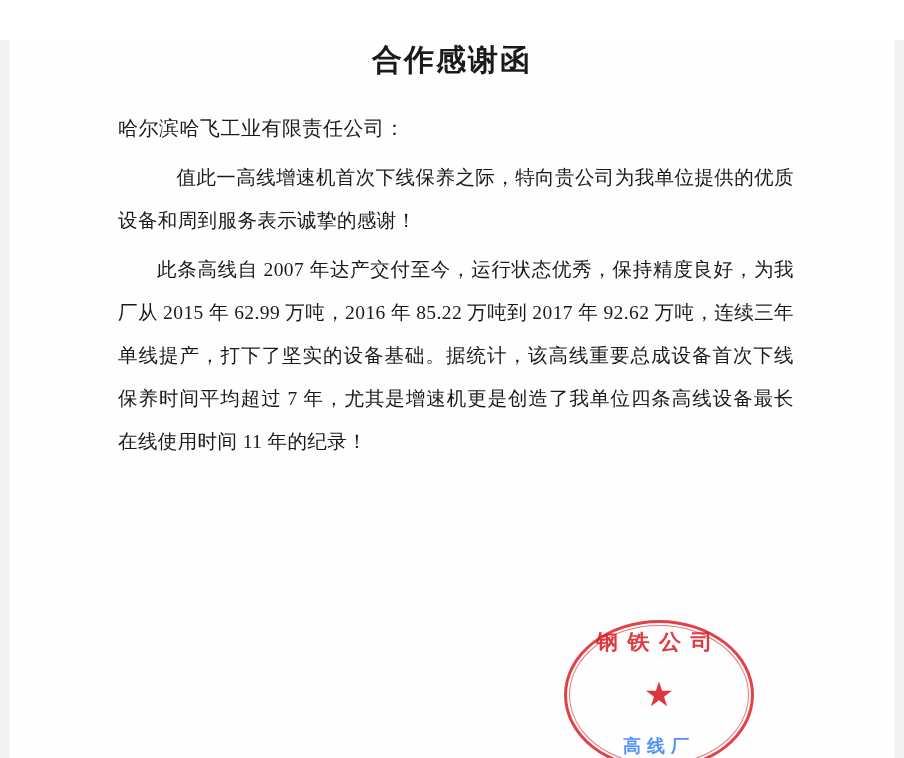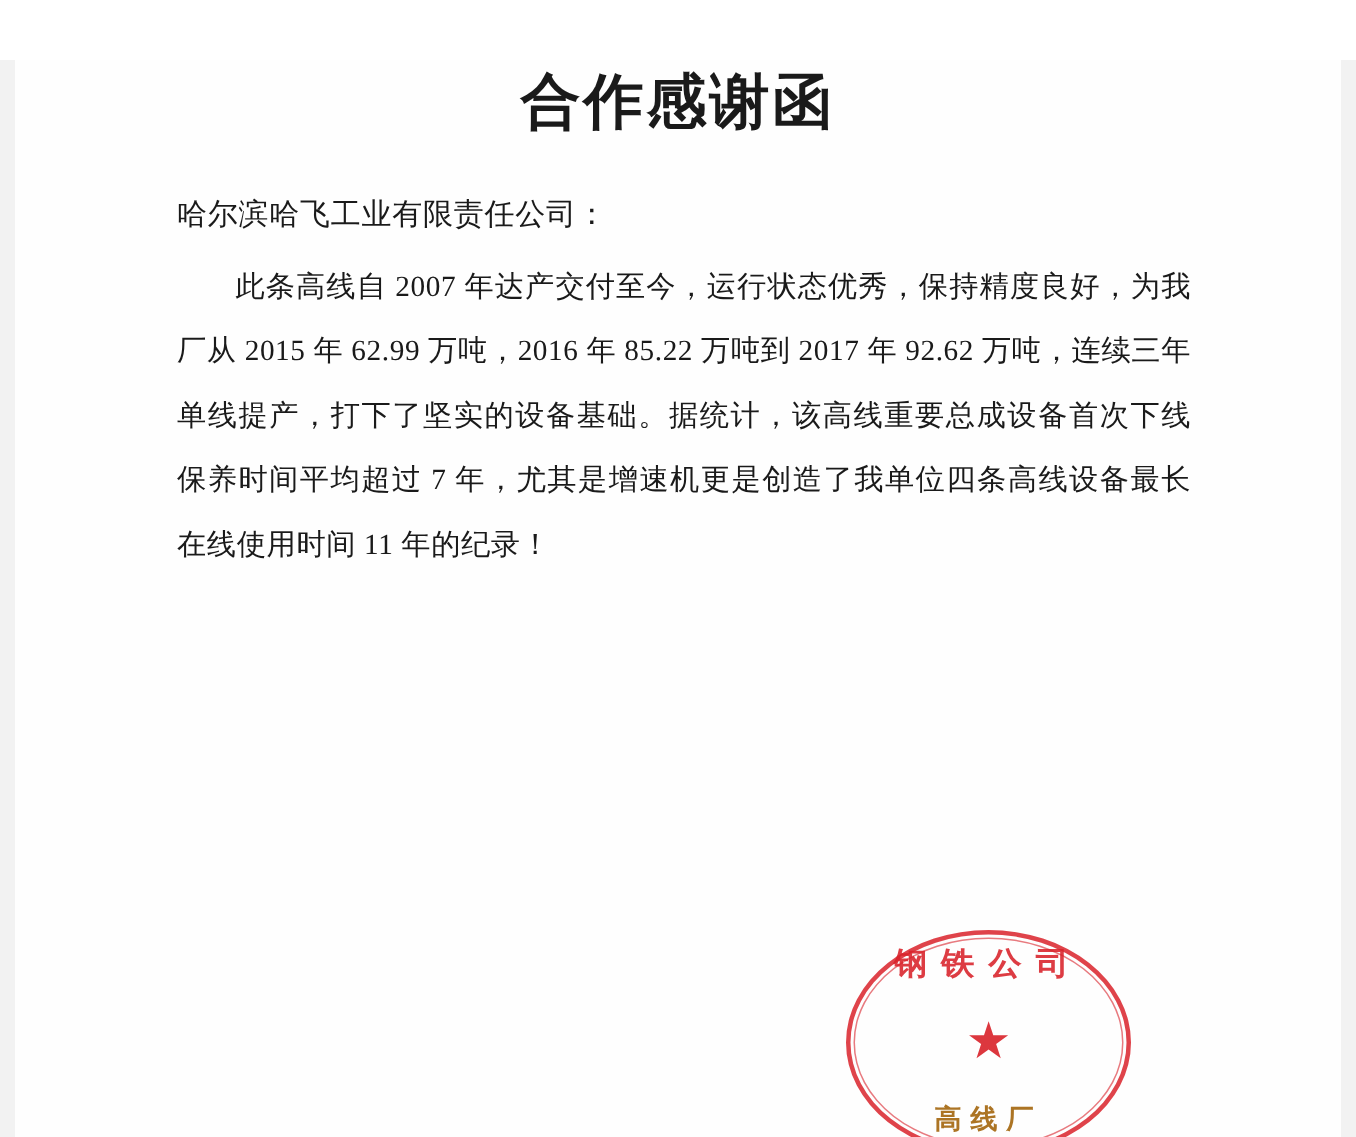--- a/index.html
+++ b/index.html
@@ -16,21 +16,21 @@
   }
   .page {
     position: relative;
     width: 904px;
     height: 758px;
     box-sizing: border-box;
     background: #fefefe;
   }
   .doc-title {
     text-align: center;
-    font-size: 40px;
+    font-size: 30px;
     font-weight: bold;
     letter-spacing: 2px;
     margin: 40px 0 0 0;
     font-family: "Liberation Serif", "DejaVu Serif", serif;
   }
   .salutation {
     margin: 34px 0 14px 118px;
     font-size: 20px;
     letter-spacing: 0.5px;
   }
@@ -117,21 +117,21 @@
     letter-spacing: 9px;
     opacity: 0.88;
     transform: scaleX(1.05);
   }
   .seal-bottom-text {
     position: absolute;
     left: 0;
     bottom: 12px;
     width: 100%;
     text-align: center;
-    color: #a16207;
+    color: #3b82f6;
     font-size: 18px;
     font-weight: bold;
     letter-spacing: 6px;
     opacity: 0.88;
   }
   .scan-edge-left, .scan-edge-right {
     position: absolute;
     top: 0;
     width: 10px;
     height: 100%;
@@ -146,20 +146,21 @@
 <div class="page">
 
   <div class="scan-edge-left"></div>
   <div class="scan-edge-right"></div>
 
   <h1 class="doc-title">合作感谢函</h1>
 
   <div class="salutation">哈尔滨哈飞工业有限责任公司：</div>
 
   <div class="body-block">
+    <p class="para first">值此一高线增速机首次下线保养之际，特向贵公司为我单位提供的优质设备和周到服务表示诚挚的感谢！</p>
     <p class="para">此条高线自 2007 年达产交付至今，运行状态优秀，保持精度良好，为我厂从 2015 年 62.99 万吨，2016 年 85.22 万吨到 2017 年 92.62 万吨，连续三年单线提产，打下了坚实的设备基础。据统计，该高线重要总成设备首次下线保养时间平均超过 7 年，尤其是增速机更是创造了我单位四条高线设备最长在线使用时间 11 年的纪录！</p>
   </div>
 
 
   <div class="seal">
     <div class="seal-ellipse"></div>
     <div class="seal-ellipse inner"></div>
     <div class="seal-top-text">钢铁公司</div>
     <div class="seal-star">★</div>
     <div class="seal-bottom-text">高线厂</div>

